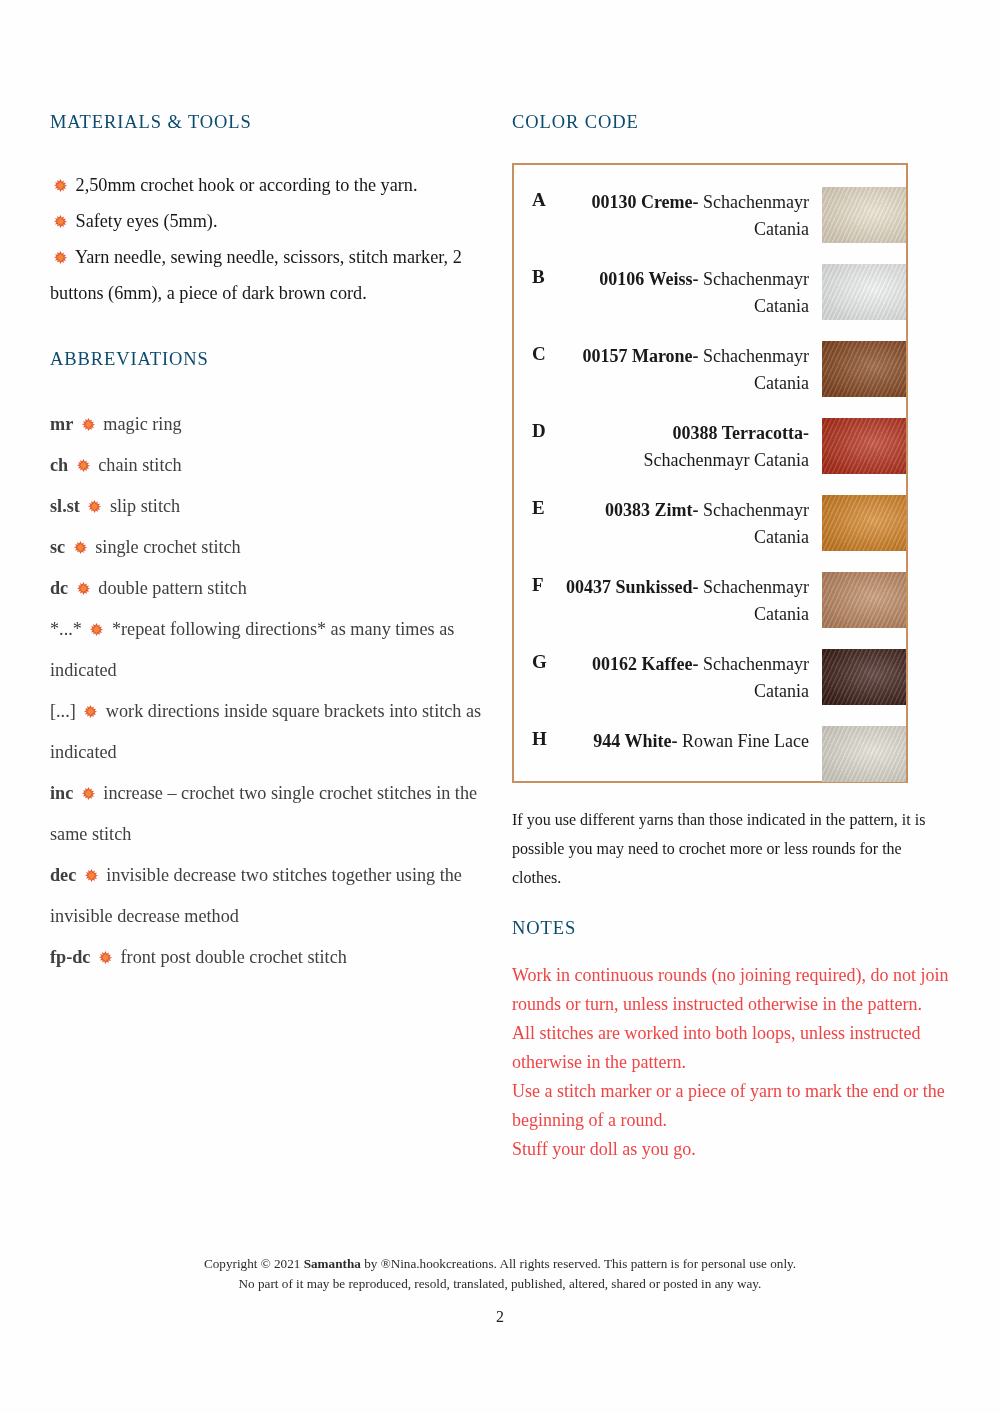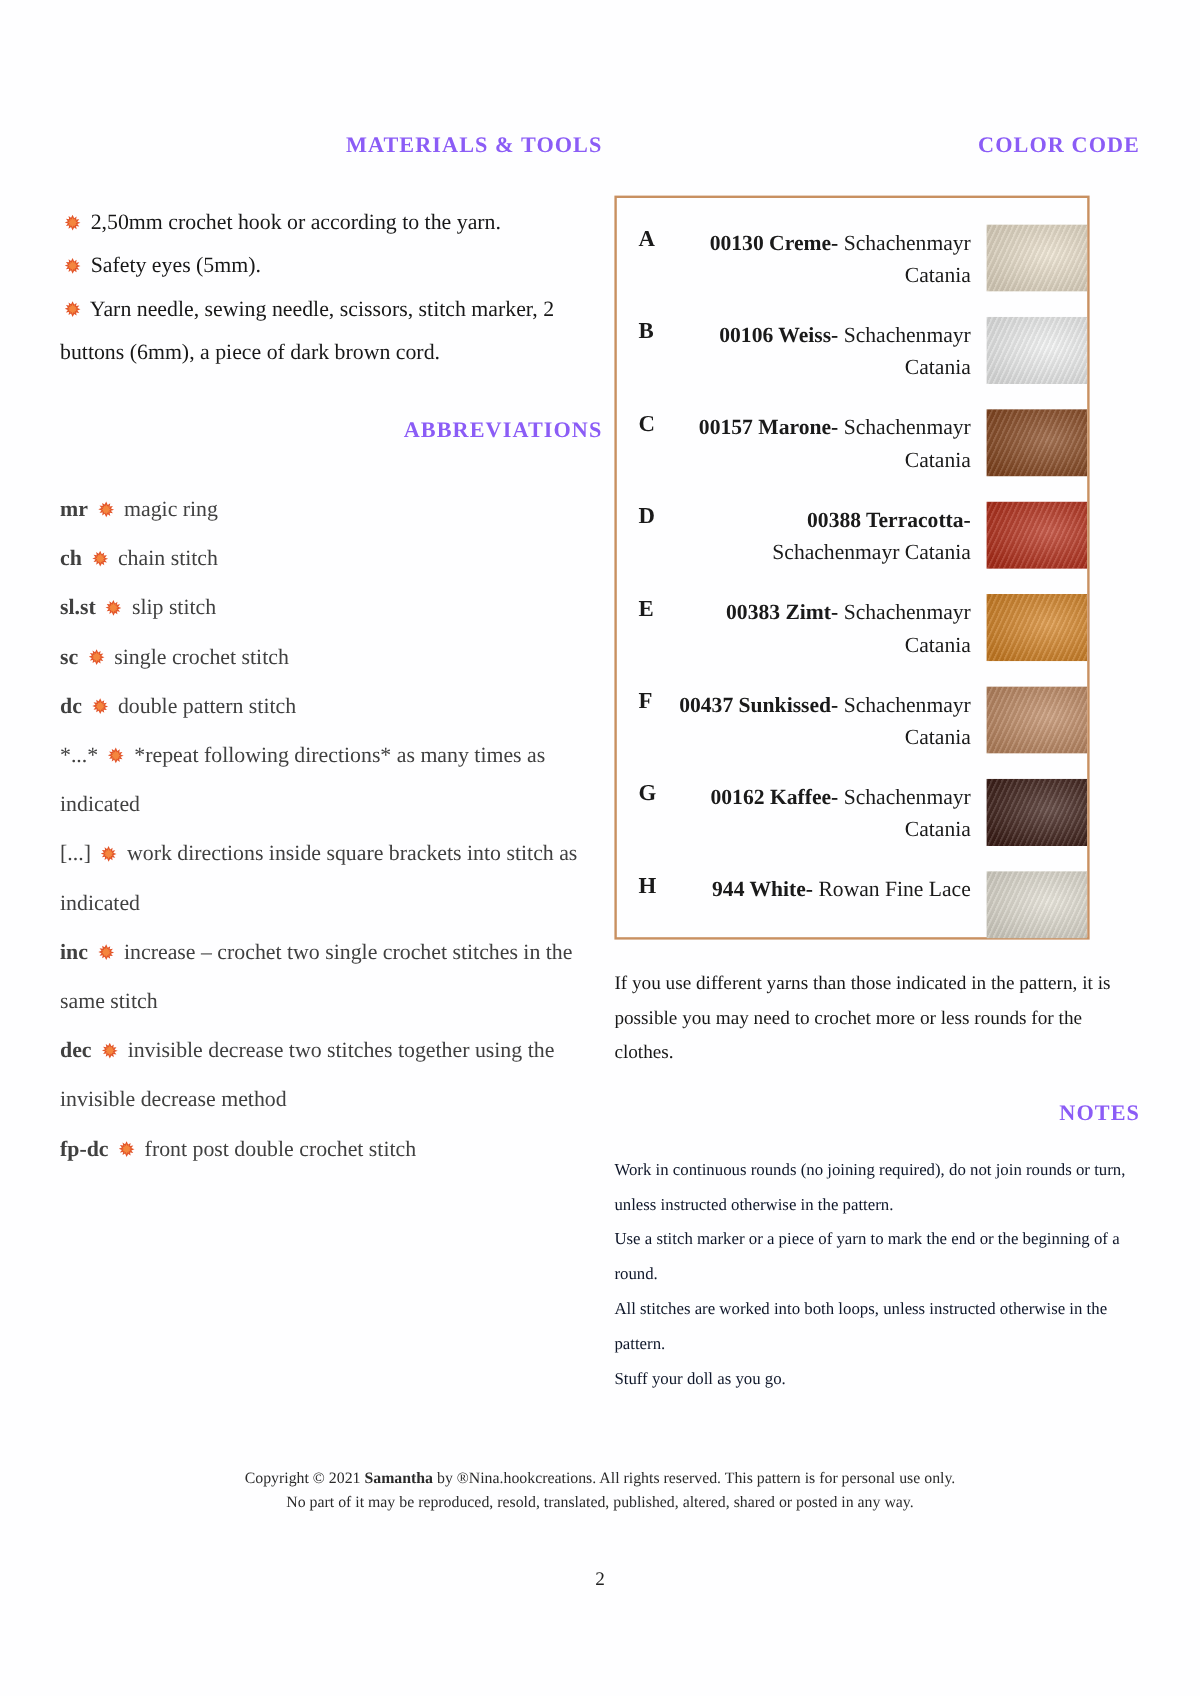--- a/index.html
+++ b/index.html
@@ -32,23 +32,23 @@
   }
   .col-right {
     position: absolute;
     left: 512px;
     top: 112px;
     width: 438px;
   }
 
   
   .section-heading {
-    text-align: right;
-    color: #8b5cf6;
-    font-weight: bold;
+    text-align: left;
+    color: #0c4a6e;
+    font-weight: normal;
     font-size: 18.5px;
     letter-spacing: 0.9px;
     margin: 0 0 30px 0;
     font-family: "Liberation Serif", "DejaVu Serif", serif;
   }
   .heading-materials { margin-bottom: 34px; }
   .heading-abbrev { margin: 0 0 34px 0; }
   .heading-colorcode { margin-bottom: 30px; }
   .heading-notes { margin: 0 0 22px 0; }
 
@@ -131,31 +131,31 @@
 
   
   .after-table {
     margin-top: 22px;
     font-size: 16px;
     line-height: 29px;
     color: #181818;
   }
 
   .notes-block {
-    font-size: 14px;
+    font-size: 18px;
     line-height: 29px;
-    color: #0f172a;
+    color: #ef4444;
   }
 
   
   .footer {
     position: absolute;
     left: 0;
     right: 0;
-    top: 1222px;
+    top: 1254px;
     text-align: center;
     font-size: 13.2px;
     line-height: 20px;
     color: #2b2b2b;
   }
   .footer b { font-weight: bold; }
 
   .page-number {
     position: absolute;
     left: 0;
@@ -382,22 +382,22 @@
 
       </div>
     </div>
 
     <p class="after-table">If you use different yarns than those indicated in the pattern, it is possible you may need to crochet more or less rounds for the clothes.</p>
 
     <h2 class="section-heading heading-notes" style="margin-top:26px">NOTES</h2>
 
     <div class="notes-block">
       <div>Work in continuous rounds (no joining required), do not join rounds or turn, unless instructed otherwise in the pattern.</div>
+      <div>All stitches are worked into both loops, unless instructed otherwise in the pattern.</div>
       <div>Use a stitch marker or a piece of yarn to mark the end or the beginning of a round.</div>
-      <div>All stitches are worked into both loops, unless instructed otherwise in the pattern.</div>
       <div>Stuff your doll as you go.</div>
     </div>
   </div>
 
   <div class="footer">
     <div><span>Copyright © 2021 </span><b>Samantha</b><span> by ®Nina.hookcreations. All rights reserved. This pattern is for personal use only.</span></div>
     <div>No part of it may be reproduced, resold, translated, published, altered, shared or posted in any way.</div>
   </div>
 
   <div class="page-number">2</div>

